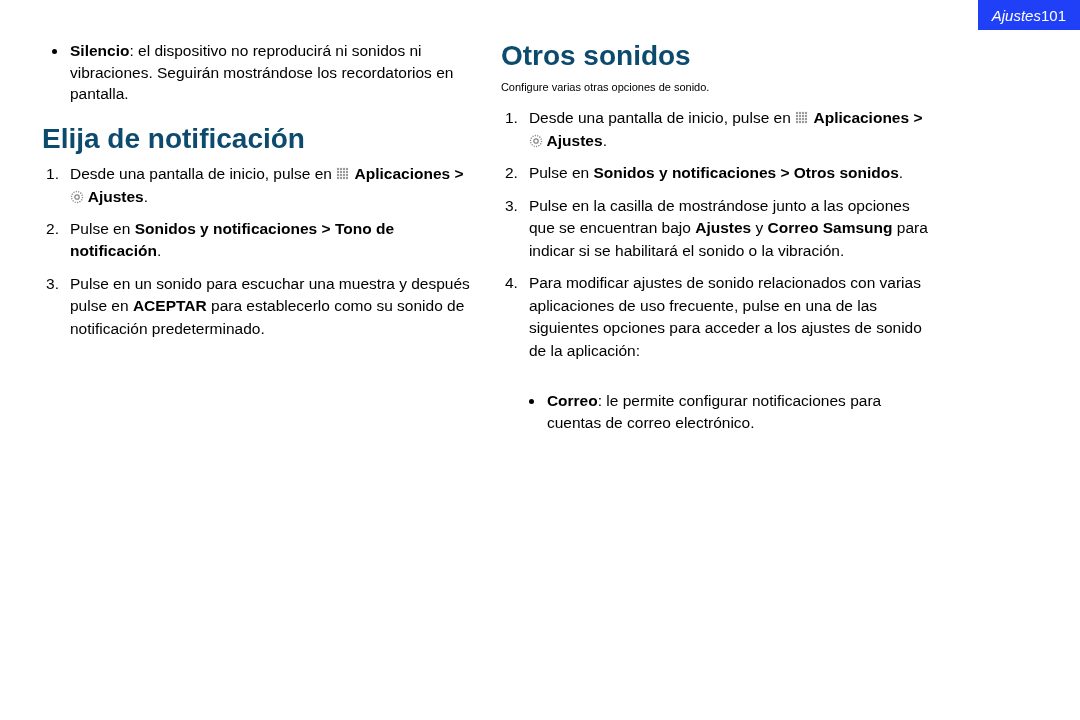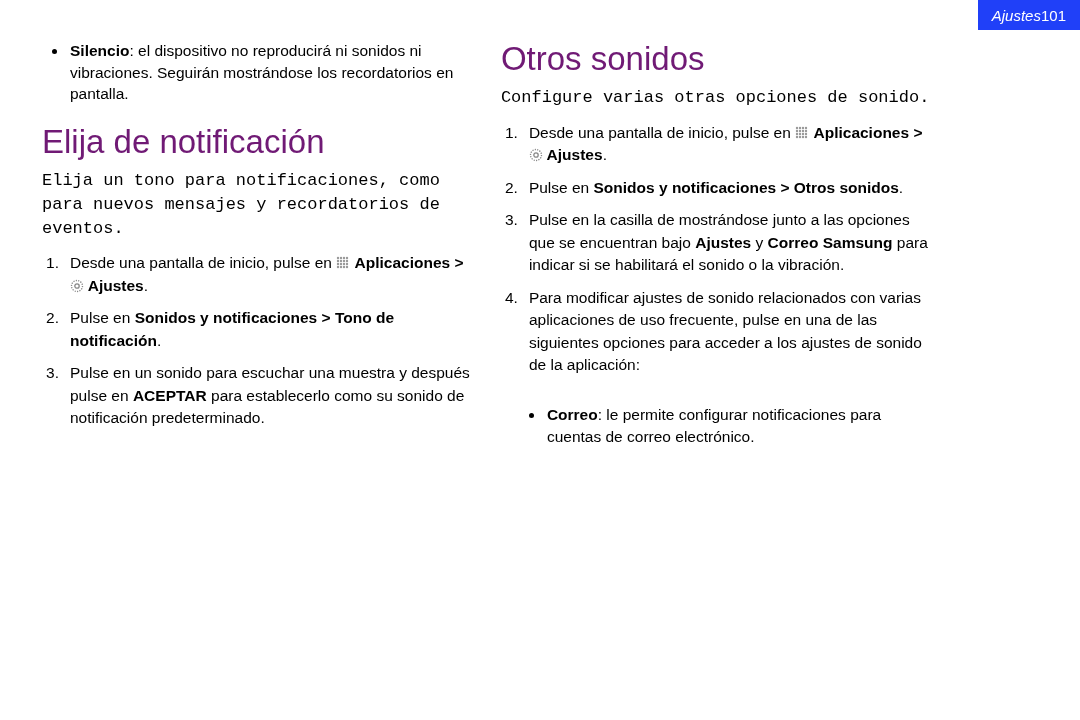--- a/index.html
+++ b/index.html
@@ -27,30 +27,29 @@
     content: '';
     position: absolute;
     left: -18px;
     top: 0.55em;
     width: 5px;
     height: 5px;
     background: #000;
     border-radius: 50%;
   }
   h2.section-heading {
-    color: #701a75;
-    font-weight: 400;
-    font-size: 33px;
+    color: #0c4a6e;
+    font-weight: 700;
+    font-size: 28px;
     margin: 18px 0 8px 0;
   }
   p.intro {
-    font-size: 17px;
+    font-size: 11px;
     line-height: 1.4;
     margin-bottom: 12px;
-    font-family: Liberation Mono, monospace;
   }
   ol.steps {
     list-style: none;
     counter-reset: step;
     padding-left: 28px;
   }
   ol.steps > li {
     counter-increment: step;
     position: relative;
     font-size: 15.5px;
@@ -92,21 +91,20 @@
   <div class="content">
 
     <div class="col">
       <ul class="bullet-list">
         <li>
           <b>Silencio</b><span>: el dispositivo no reproducirá ni sonidos ni vibraciones. Seguirán mostrándose los recordatorios en pantalla.</span>
         </li>
       </ul>
 
       <h2 class="section-heading">Elija de notificación</h2>
-      <p class="intro">Elija un tono para notificaciones, como para nuevos mensajes y recordatorios de eventos.</p>
 
       <ol class="steps">
         <li>
           <span>Desde una pantalla de inicio, pulse en </span><span class="inline-icon"><svg viewBox="0 0 14 14">
                 <g fill="#999">
                   <circle cx="2" cy="2" r="1.2"></circle>
                   <circle cx="5" cy="2" r="1.2"></circle>
                   <circle cx="8" cy="2" r="1.2"></circle>
                   <circle cx="11" cy="2" r="1.2"></circle>
                   <circle cx="2" cy="5" r="1.2"></circle>

